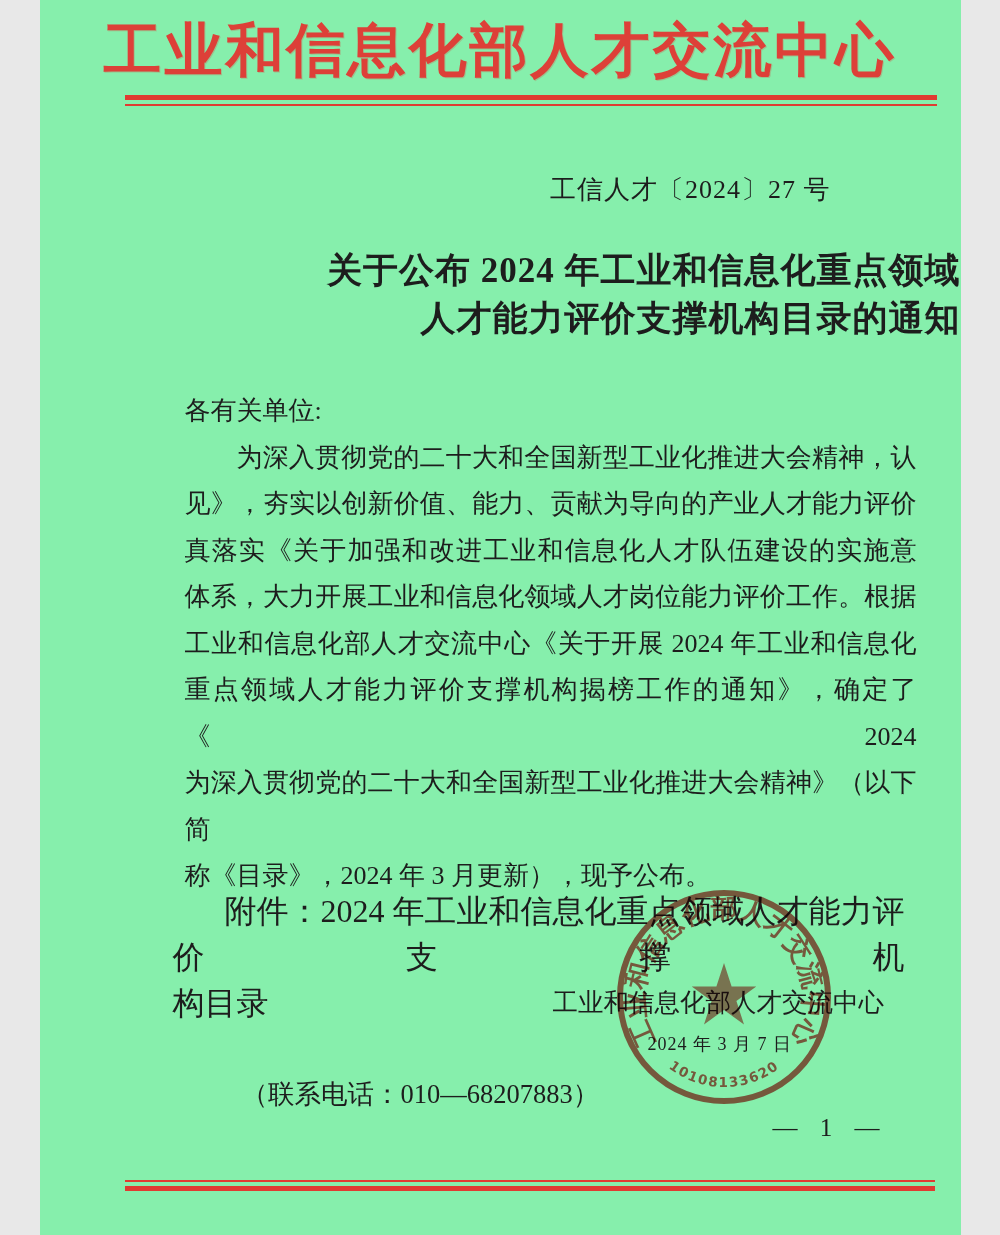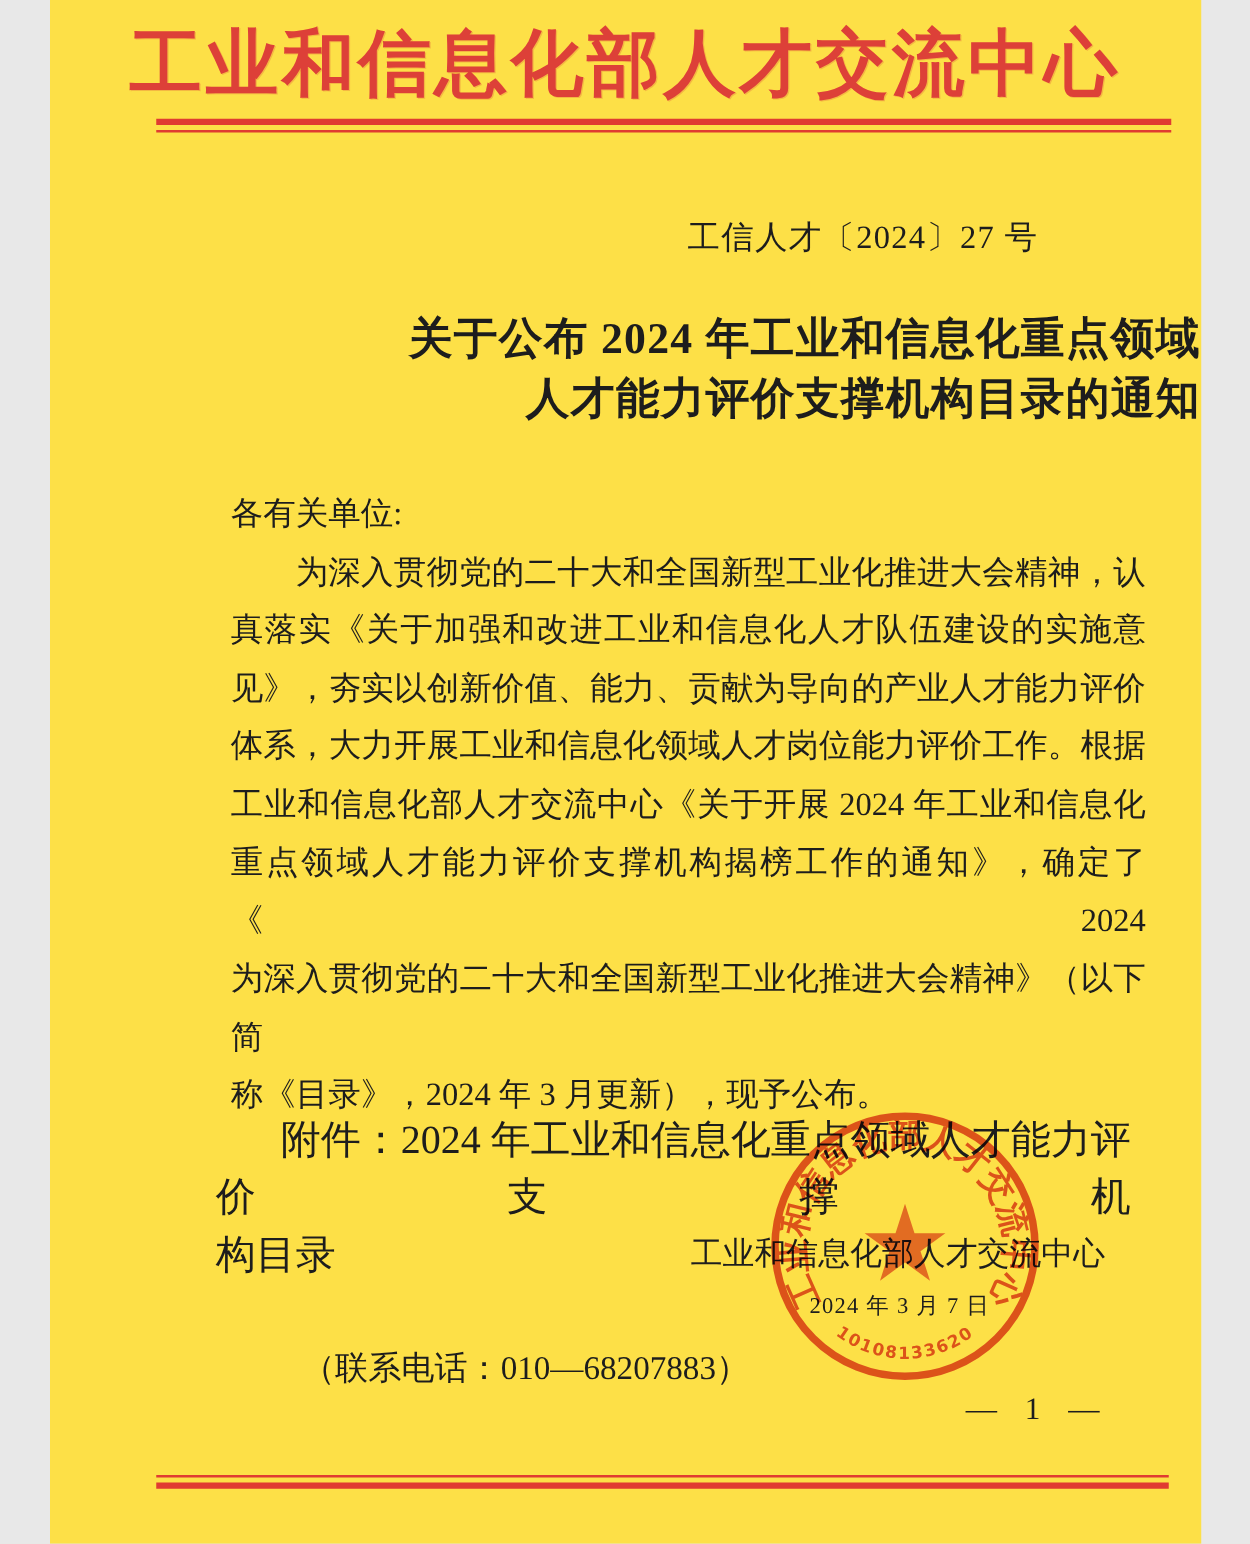--- a/index.html
+++ b/index.html
@@ -2,21 +2,21 @@
 <html><head>
 <meta charset="utf-8">
 <style>
   * { margin: 0; padding: 0; box-sizing: border-box; }
   html, body { background: #e8e8e8; }
   .page {
     position: relative;
     width: 921px;
     height: 1235px;
     margin: 0 auto;
-    background: #fde047;
+    background: #86efac;
     overflow: hidden;
     font-family: "Liberation Serif", "DejaVu Serif", serif;
     color: #1d1d1d;
   }
   
   .letterhead {
     position: absolute;
     top: 14px; left: 0; right: 0;
     text-align: center;
     font-size: 58px;
@@ -143,22 +143,22 @@
   <div class="doc-number">工信人才〔2024〕27 号</div>
 
   <div class="notice-title">
     <div>关于公布 2024 年工业和信息化重点领域</div>
     <div>人才能力评价支撑机构目录的通知</div>
   </div>
 
   <div class="body-block">
     <div class="body-line">各有关单位:</div>
     <div class="body-line full indent">为深入贯彻党的二十大和全国新型工业化推进大会精神，认</div>
+    <div class="body-line full">见》，夯实以创新价值、能力、贡献为导向的产业人才能力评价</div>
     <div class="body-line full">真落实《关于加强和改进工业和信息化人才队伍建设的实施意</div>
-    <div class="body-line full">见》，夯实以创新价值、能力、贡献为导向的产业人才能力评价</div>
     <div class="body-line full">体系，大力开展工业和信息化领域人才岗位能力评价工作。根据</div>
     <div class="body-line full">工业和信息化部人才交流中心《关于开展 2024 年工业和信息化</div>
     <div class="body-line full">重点领域人才能力评价支撑机构揭榜工作的通知》，确定了《2024</div>
     <div class="body-line full">为深入贯彻党的二十大和全国新型工业化推进大会精神》（以下简</div>
     <div class="body-line">称《目录》，2024 年 3 月更新），现予公布。</div>
   </div>
 
   <div class="attachment-block">
     <div class="attachment-line1">附件：2024 年工业和信息化重点领域人才能力评价支撑机</div>
     <div class="attachment-line2">构目录</div>

